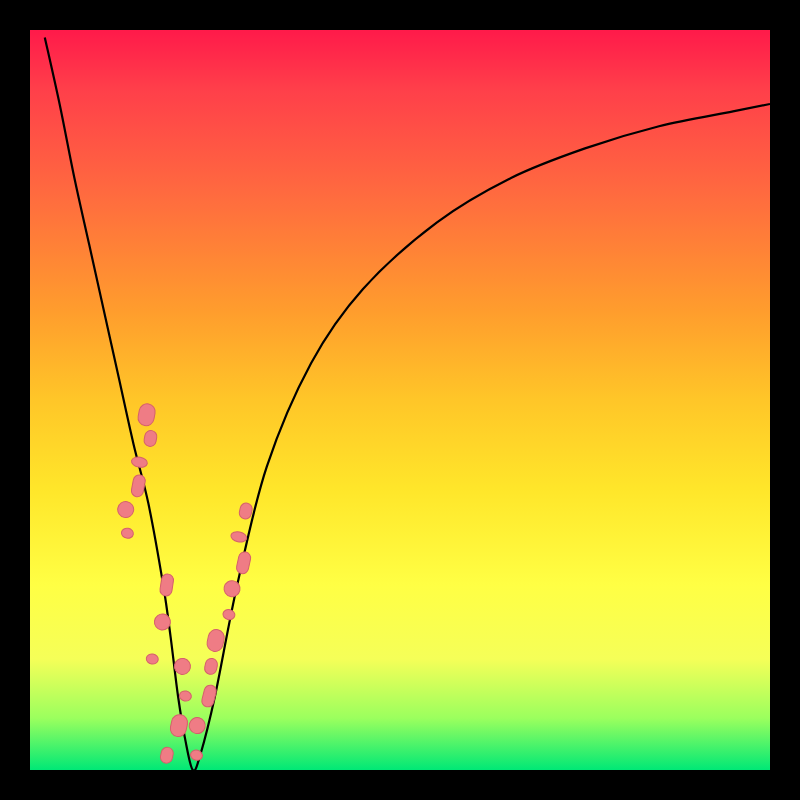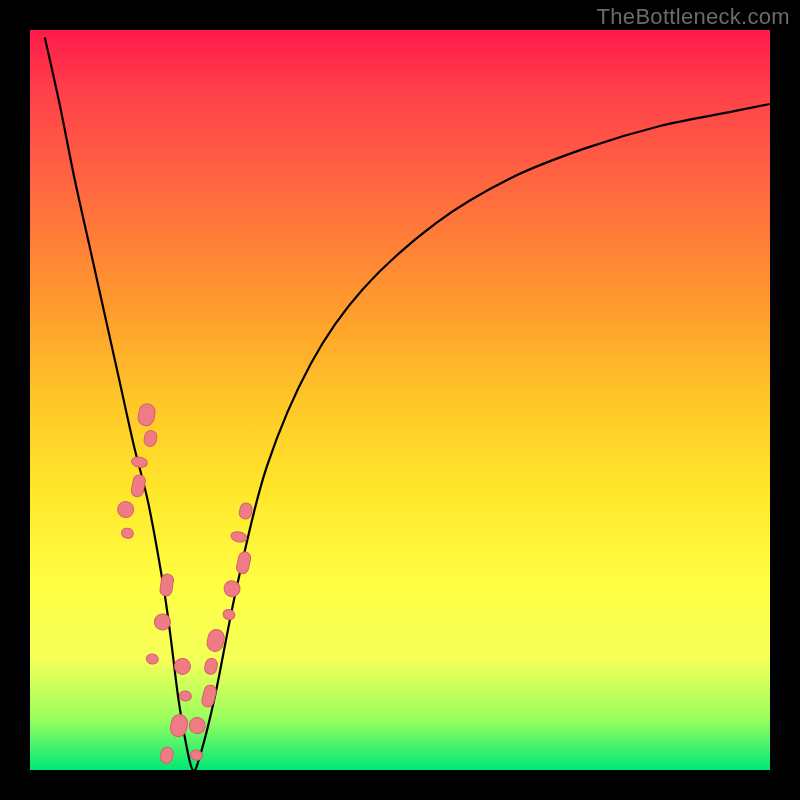--- a/index.html
+++ b/index.html
@@ -61,21 +61,20 @@
     top: 0;
     width: 740px;
     height: 740px;
     z-index: 12;
   }
 </style>
 </head>
 <body>
 
 <div class="frame">
-  <div class="watermark">TheBottleneck.com</div>
 
   <div class="plot-area">
 
     <svg class="curve" viewBox="0 0 740 740" preserveAspectRatio="none">
       <path id="curve-path" fill="none" stroke-width="2.2" stroke="#000000" d="M 14.8 7.399999999999977 C 17.266666666666666 18.49999999999998 24.666666666666668 50.56666666666666 29.6 74 C 34.53333333333333 97.43333333333334 39.46666666666667 124.56666666666666 44.4 148 C 49.33333333333333 171.43333333333334 54.266666666666666 192.40000000000003 59.2 214.60000000000002 C 64.13333333333334 236.8 69.06666666666666 259 74 281.2 C 78.93333333333334 303.4 83.86666666666666 325.59999999999997 88.8 347.79999999999995 C 93.73333333333333 369.99999999999994 98.66666666666667 393.4333333333333 103.60000000000001 414.4 C 108.53333333333335 435.3666666666667 113.46666666666667 450.1666666666667 118.4 473.6 C 123.33333333333334 497.03333333333336 129.5 532.8 133.2 555 C 136.89999999999998 577.2 138.13333333333333 588.3 140.6 606.8 C 143.06666666666666 625.3 145.53333333333333 648.7333333333333 148 666 C 150.46666666666667 683.2666666666667 152.93333333333334 698.0666666666666 155.4 710.4 C 157.86666666666667 722.7333333333333 160.33333333333334 737.5333333333333 162.8 740 C 165.26666666666668 742.4666666666667 166.50000000000003 737.5333333333334 170.20000000000002 725.2 C 173.9 712.8666666666667 178.83333333333334 694.3666666666667 185 666 C 191.16666666666666 637.6333333333333 198.5666666666667 593.2333333333333 207.20000000000002 555 C 215.83333333333334 516.7666666666667 224.4666666666667 473.6 236.8 436.6 C 249.13333333333333 399.6 265.16666666666663 362.59999999999997 281.2 332.99999999999994 C 297.23333333333335 303.3999999999999 312.0333333333333 282.43333333333334 333 259 C 353.9666666666667 235.56666666666666 382.33333333333337 210.89999999999998 407.00000000000006 192.39999999999998 C 431.66666666666674 173.89999999999998 456.33333333333337 160.33333333333334 481 148 C 505.66666666666663 135.66666666666666 530.3333333333334 127.0333333333333 555 118.39999999999998 C 579.6666666666666 109.76666666666665 604.3333333333334 102.36666666666672 629 96.20000000000005 C 653.6666666666666 90.03333333333337 684.5 85.09999999999998 703 81.39999999999998 C 721.5 77.69999999999997 733.8333333333334 75.23333333333333 740 74"></path>
     </svg>
 
     <svg class="beads" viewBox="0 0 740 740" preserveAspectRatio="none">
       <g id="bead-group">
           <rect x="-5" y="-6" width="10" height="12" rx="6" ry="6" fill="#ef7c85" stroke="#d5606c" stroke-width="1" transform="translate(97.40165539476439 503.2) rotate(-79.38034472384487)"></rect>

